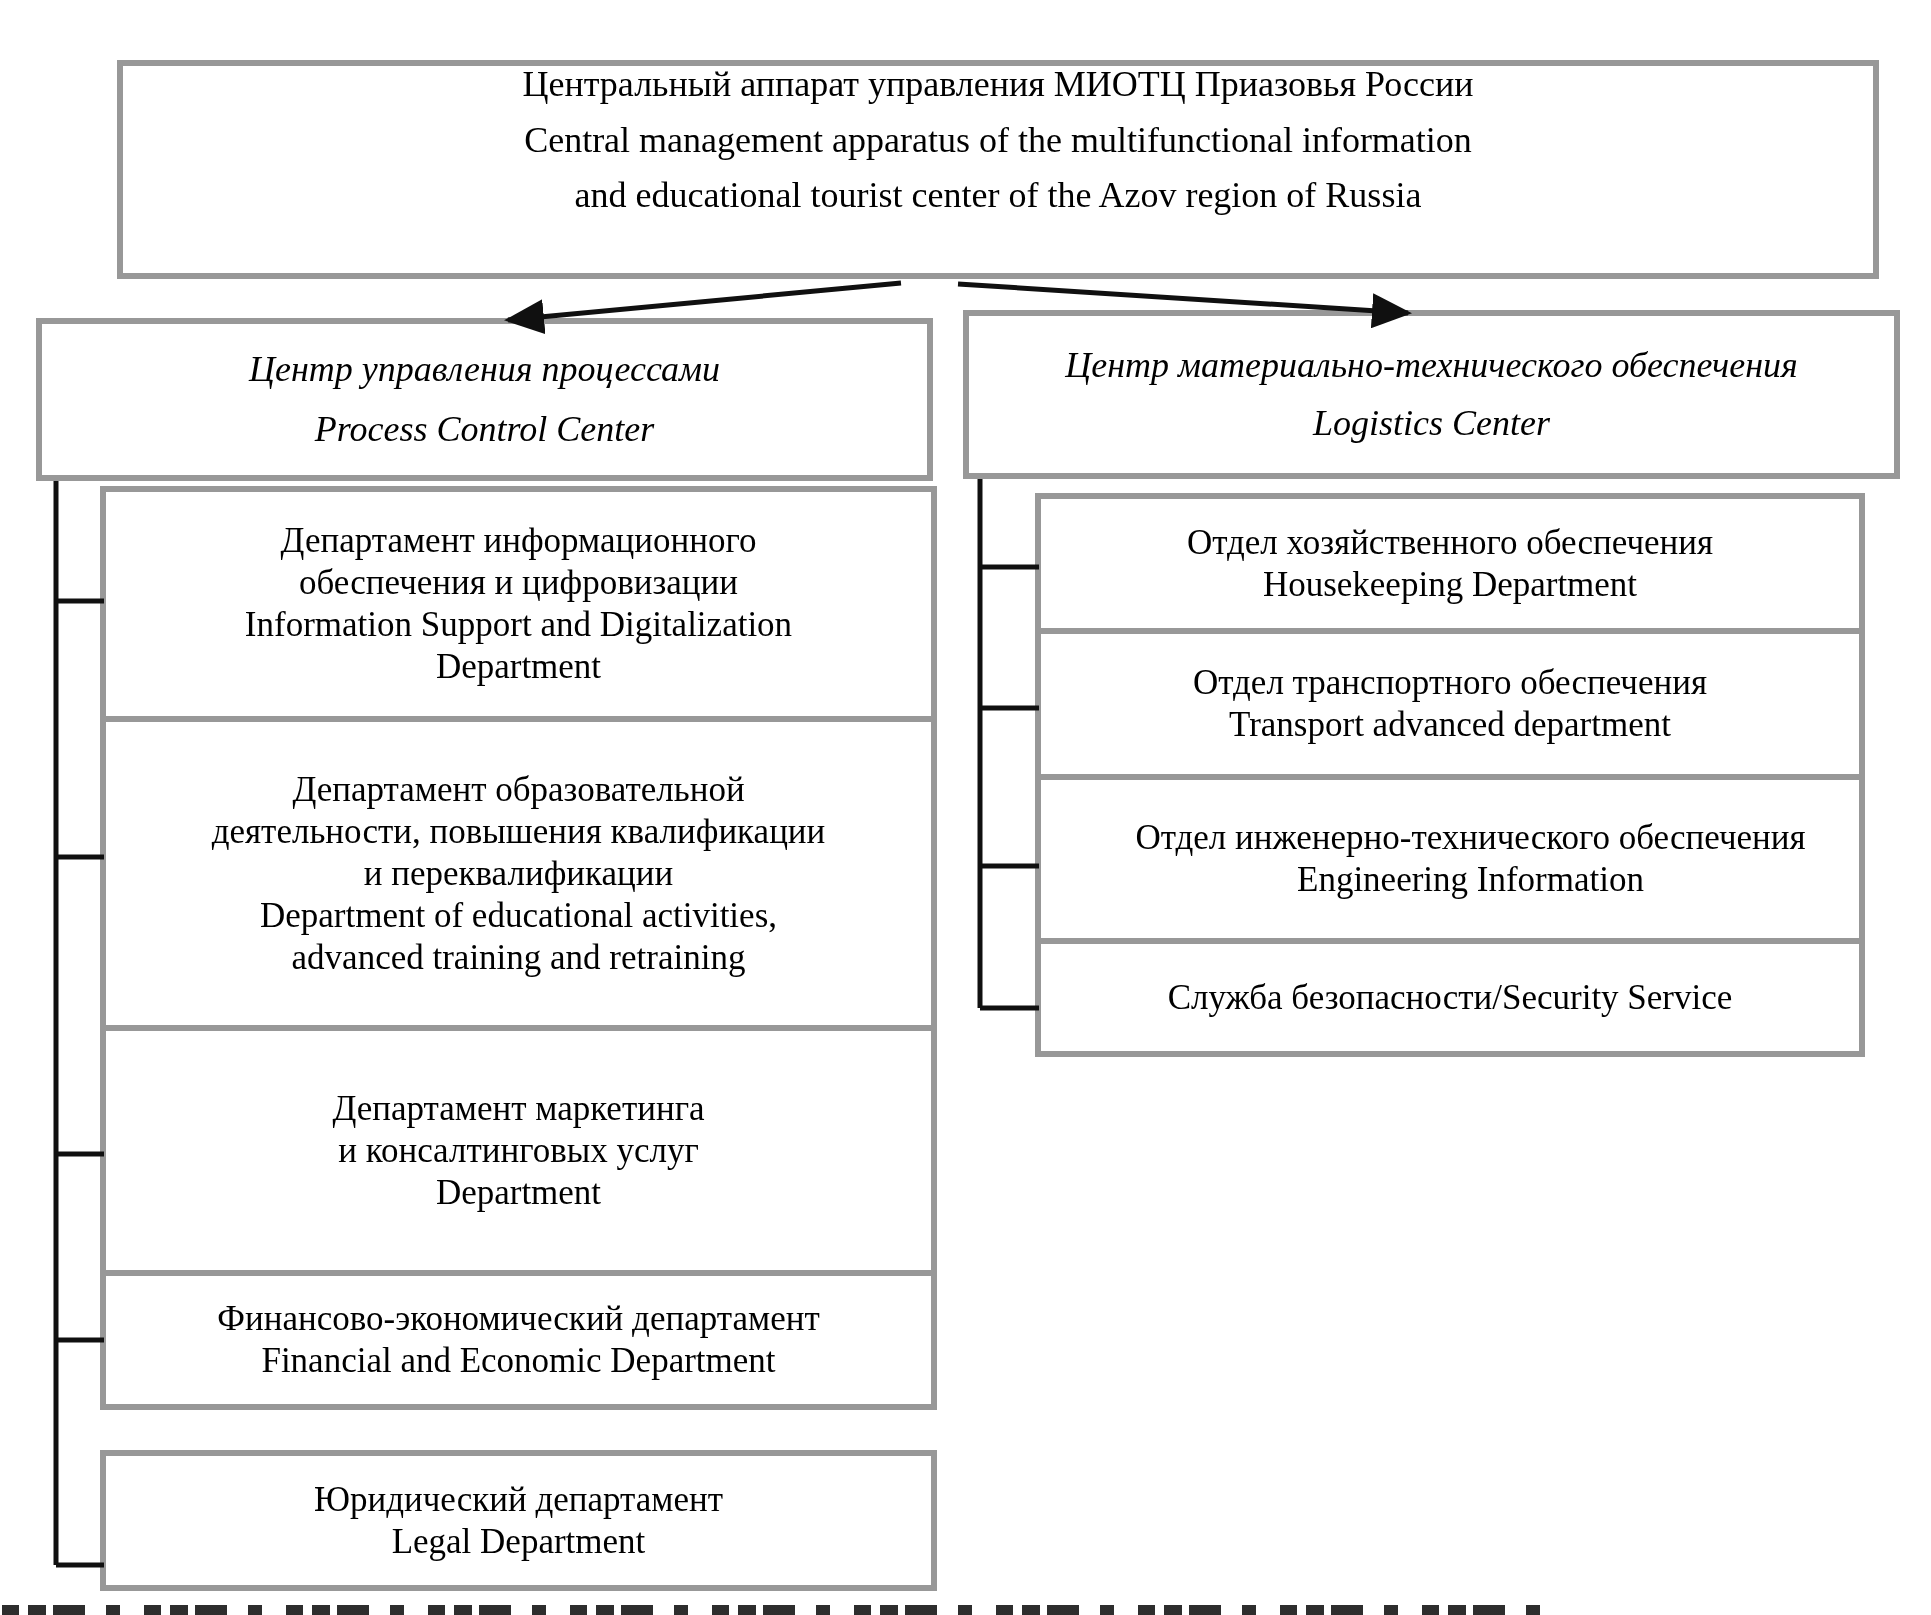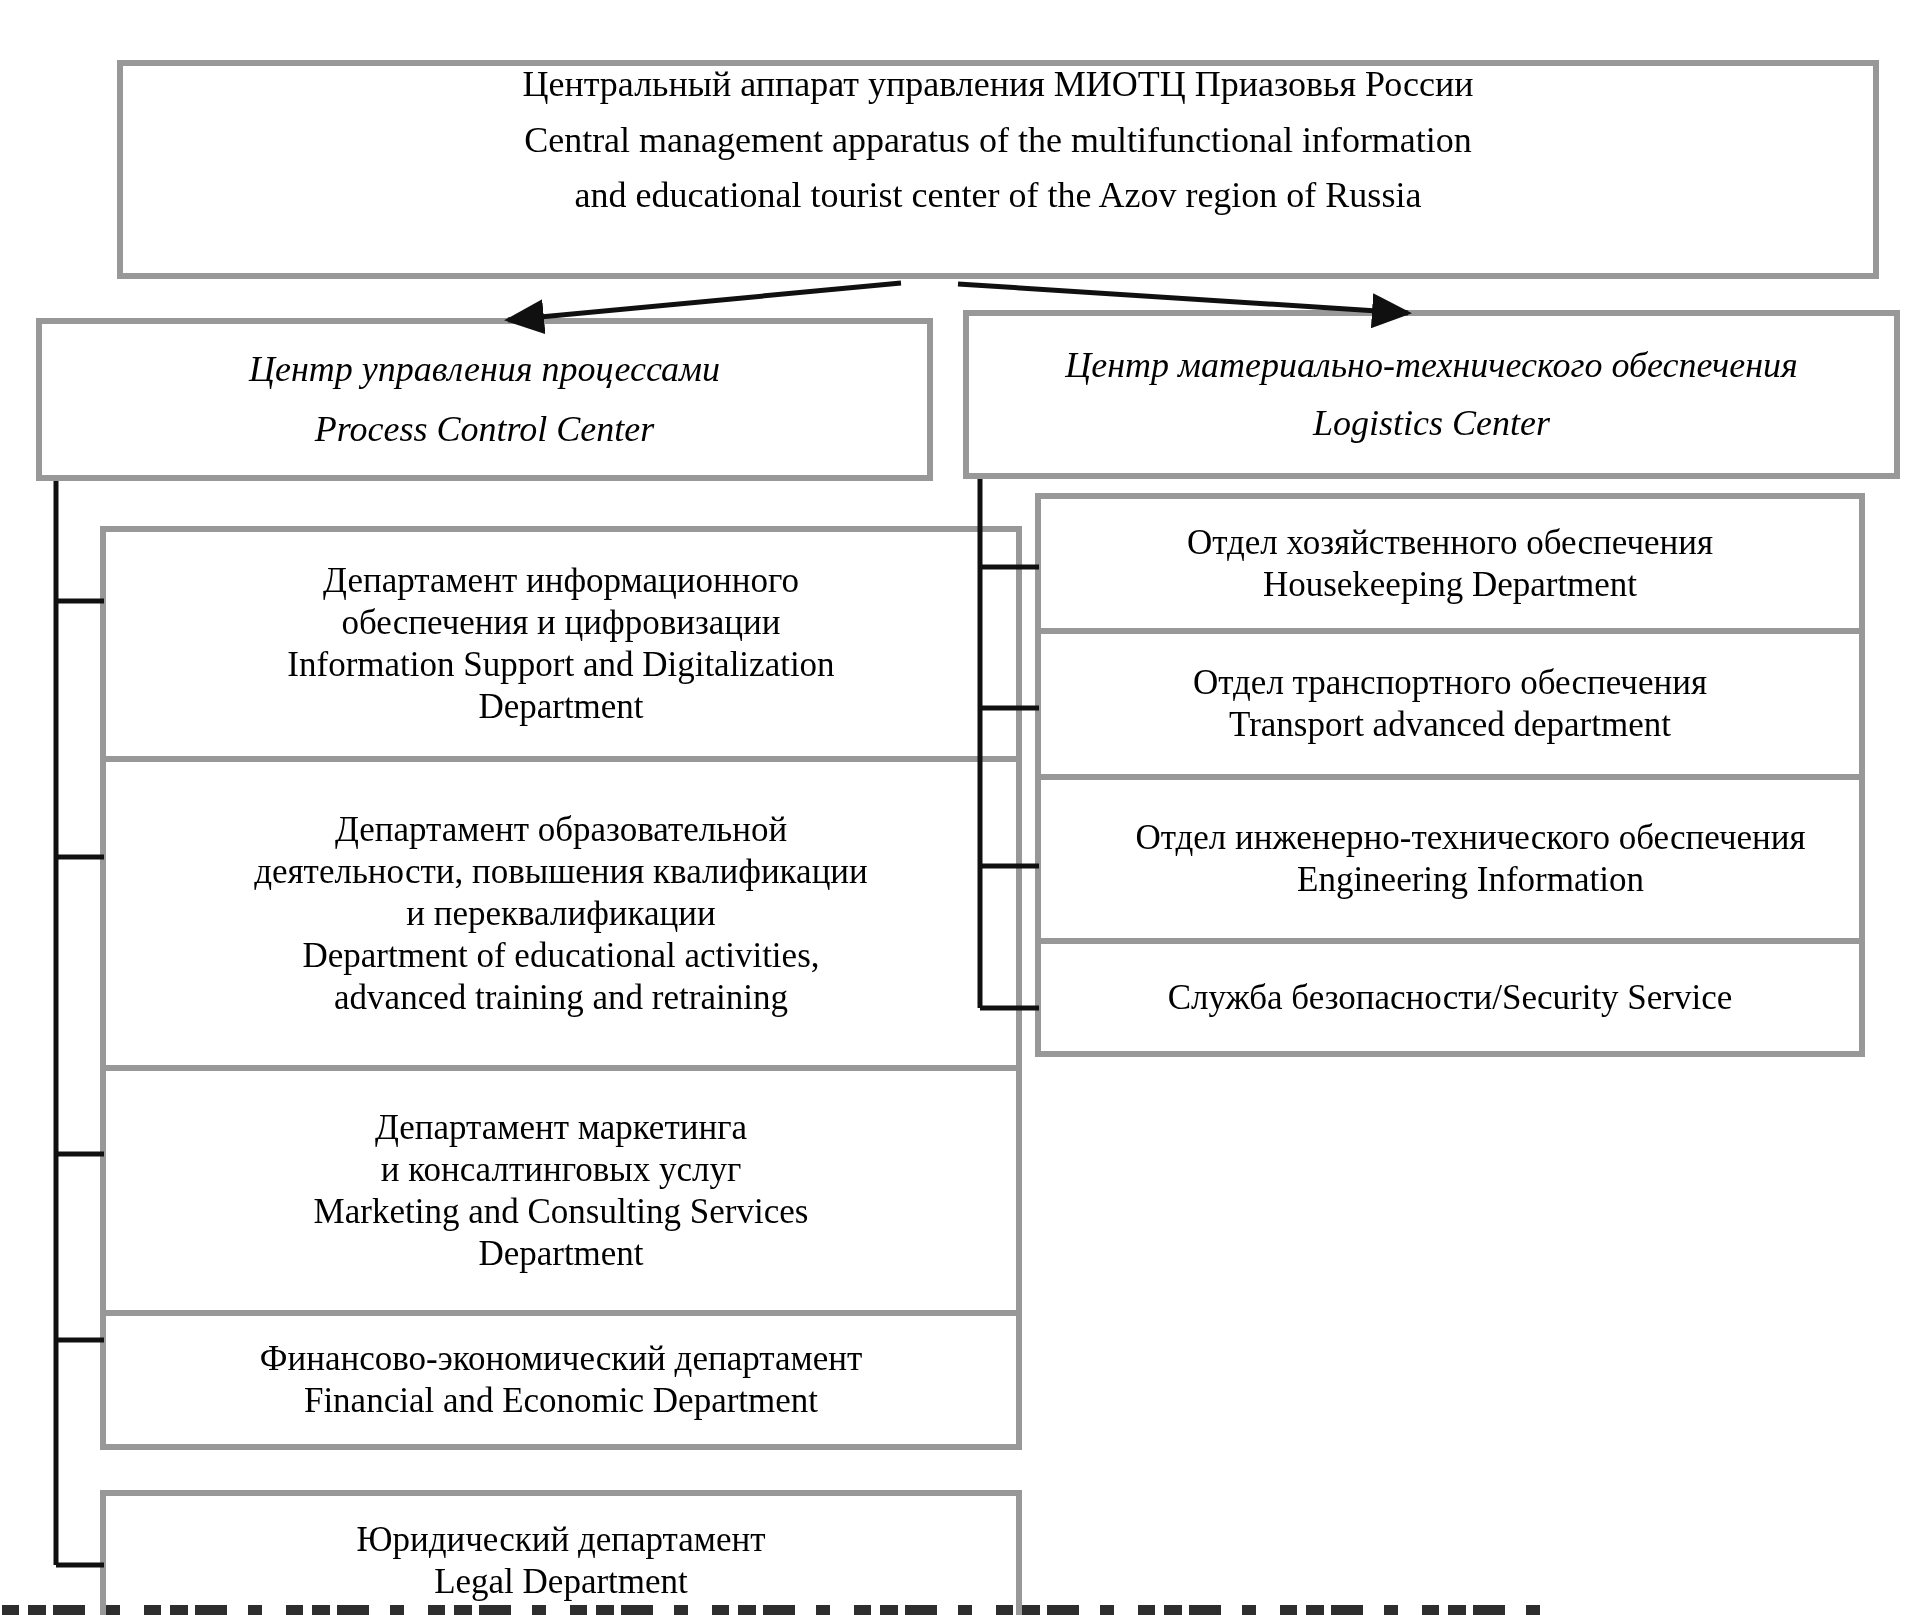--- a/index.html
+++ b/index.html
@@ -29,21 +29,21 @@
 
   .top-box {
     left: 117px; top: 60px; width: 1762px; height: 219px;
     line-height: 1.55;
     padding-bottom: 58px;
   }
   .center-box { font-style: italic; justify-content: space-evenly; padding: 14px 0; }
   .pcc-box { left: 36px;  top: 318px; width: 897px; height: 163px; gap: 8px; }
   .log-box { left: 963px; top: 310px; width: 937px; height: 169px; }
 
-  .ldept { left: 100px; width: 922px; font-size: 35px; margin-top: 40px; }
+  .ldept { left: 100px; width: 837px; font-size: 35px; }
   .ld0 { top: 486px;  height: 236px; }
   .ld1 { top: 716px;  height: 315px; }
   .ld2 { top: 1025px; height: 251px; }
   .ld3 { top: 1270px; height: 140px; }
   .ld4 { top: 1450px; height: 141px; }
 
   .rdept { left: 1035px; width: 830px; font-size: 35px; }
   .rd0 { top: 493px; height: 141px; }
   .rd1 { top: 628px; height: 152px; }
   .rd2 { top: 774px; height: 170px; padding-left: 41px; }
@@ -101,21 +101,20 @@
     <span class="tline">Департамент образовательной</span>
     <span class="tline">деятельности, повышения квалификации</span>
     <span class="tline">и переквалификации</span>
     <span class="tline">Department of educational activities,</span>
     <span class="tline">advanced training and retraining</span>
   </div>
 
   <div class="box ldept ld2">
     <span class="tline">Департамент маркетинга</span>
     <span class="tline">и консалтинговых услуг</span>
-    <span class="tline">Marketing and Consulting Services</span>
     <span class="tline">Department</span>
   </div>
 
   <div class="box ldept ld3">
     <span class="tline">Финансово-экономический департамент</span>
     <span class="tline">Financial and Economic Department</span>
   </div>
 
   <div class="box ldept ld4">
     <span class="tline">Юридический департамент</span>

